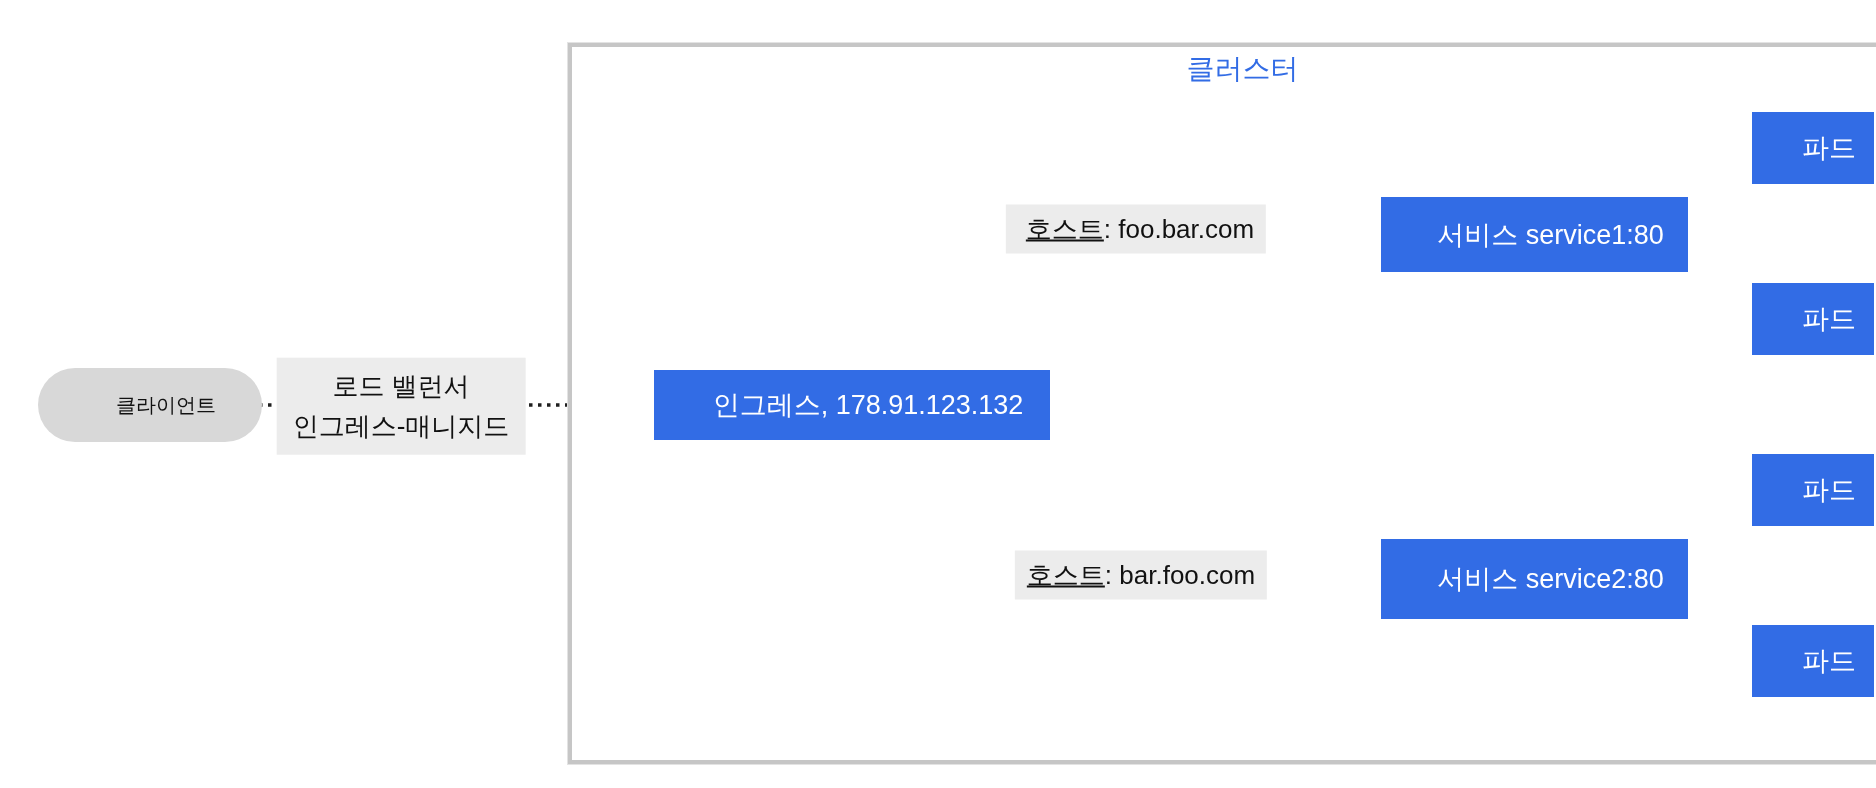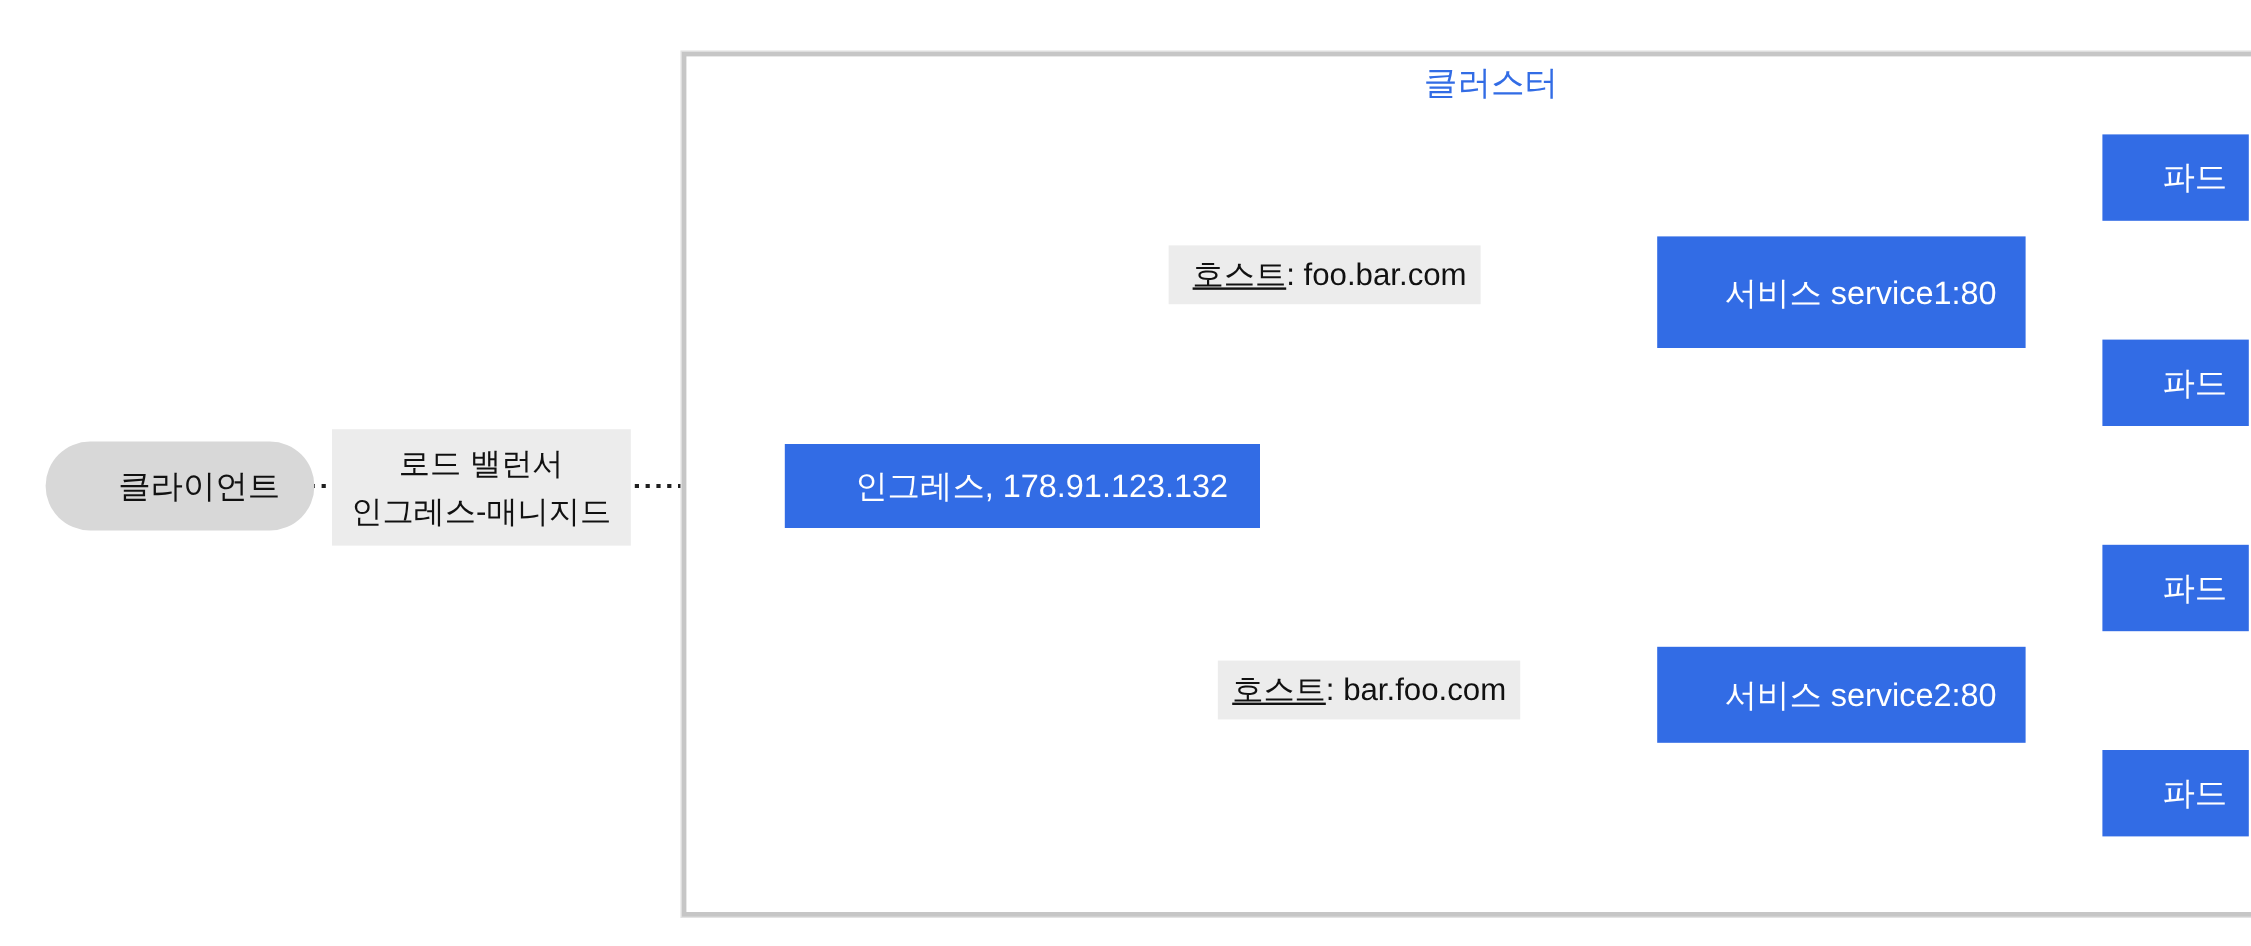--- a/index.html
+++ b/index.html
@@ -19,46 +19,46 @@
   }
   .cluster-label{
     left:568px;top:50px;width:1285px;text-align:center;
     font-size:28px;color:#326ce5;
   }
 
   
   .client-node{
     left:38px;top:368px;width:192px;height:74px;border-radius:37px;
     background:#d8d8d8;display:flex;align-items:center;justify-content:center;
-    font-size:27px;color:#111;
+    font-size:20px;color:#111;
   }
 
   
   .k8s-node{
     background:#326ce5;color:#ffffff;
     display:flex;align-items:center;justify-content:center;
     font-size:27px;text-align:center;margin-left:36px;
   }
   .ingress-node{left:618px;top:370px;width:364px;height:70px;}
-  .service-node-1{left:1345px;top:197px;width:275px;height:93px;}
+  .service-node-1{left:1345px;top:197px;width:275px;height:75px;}
   .service-node-2{left:1345px;top:539px;width:275px;height:80px;}
   .pod-node{left:1716px;width:90px;height:72px;}
   .pod-1{top:112px;} .pod-2{top:283px;} .pod-3{top:454px;} .pod-4{top:625px;}
 
   
   .edge-label{
     background:#ececec;color:#111;font-size:26px;
     padding:7px 12px;white-space:nowrap;
     transform:translate(-50%,-50%);
   }
   .lb-label{
     left:401px;top:406px;text-align:center;line-height:1.55;
     padding:8px 16px;
   }
-  .host-label-1{left:1104px;top:229px;padding-left:20px;}
+  .host-label-1{left:1136px;top:229px;padding-left:20px;}
   .host-label-2{left:1141px;top:575px;}
   .host-word{text-decoration:underline;}
 </style>
 </head>
 <body>
 
 <svg id="arrow-layer" viewBox="0 0 1876 788" xmlns="http://www.w3.org/2000/svg">
   <defs>
     <marker id="ah" viewBox="0 0 10 10" refX="1" refY="5" markerUnits="strokeWidth" markerWidth="5" markerHeight="5" orient="auto">
       <path d="M0,0 L10,5 L0,10 z" fill="#1f1f1f"></path>

